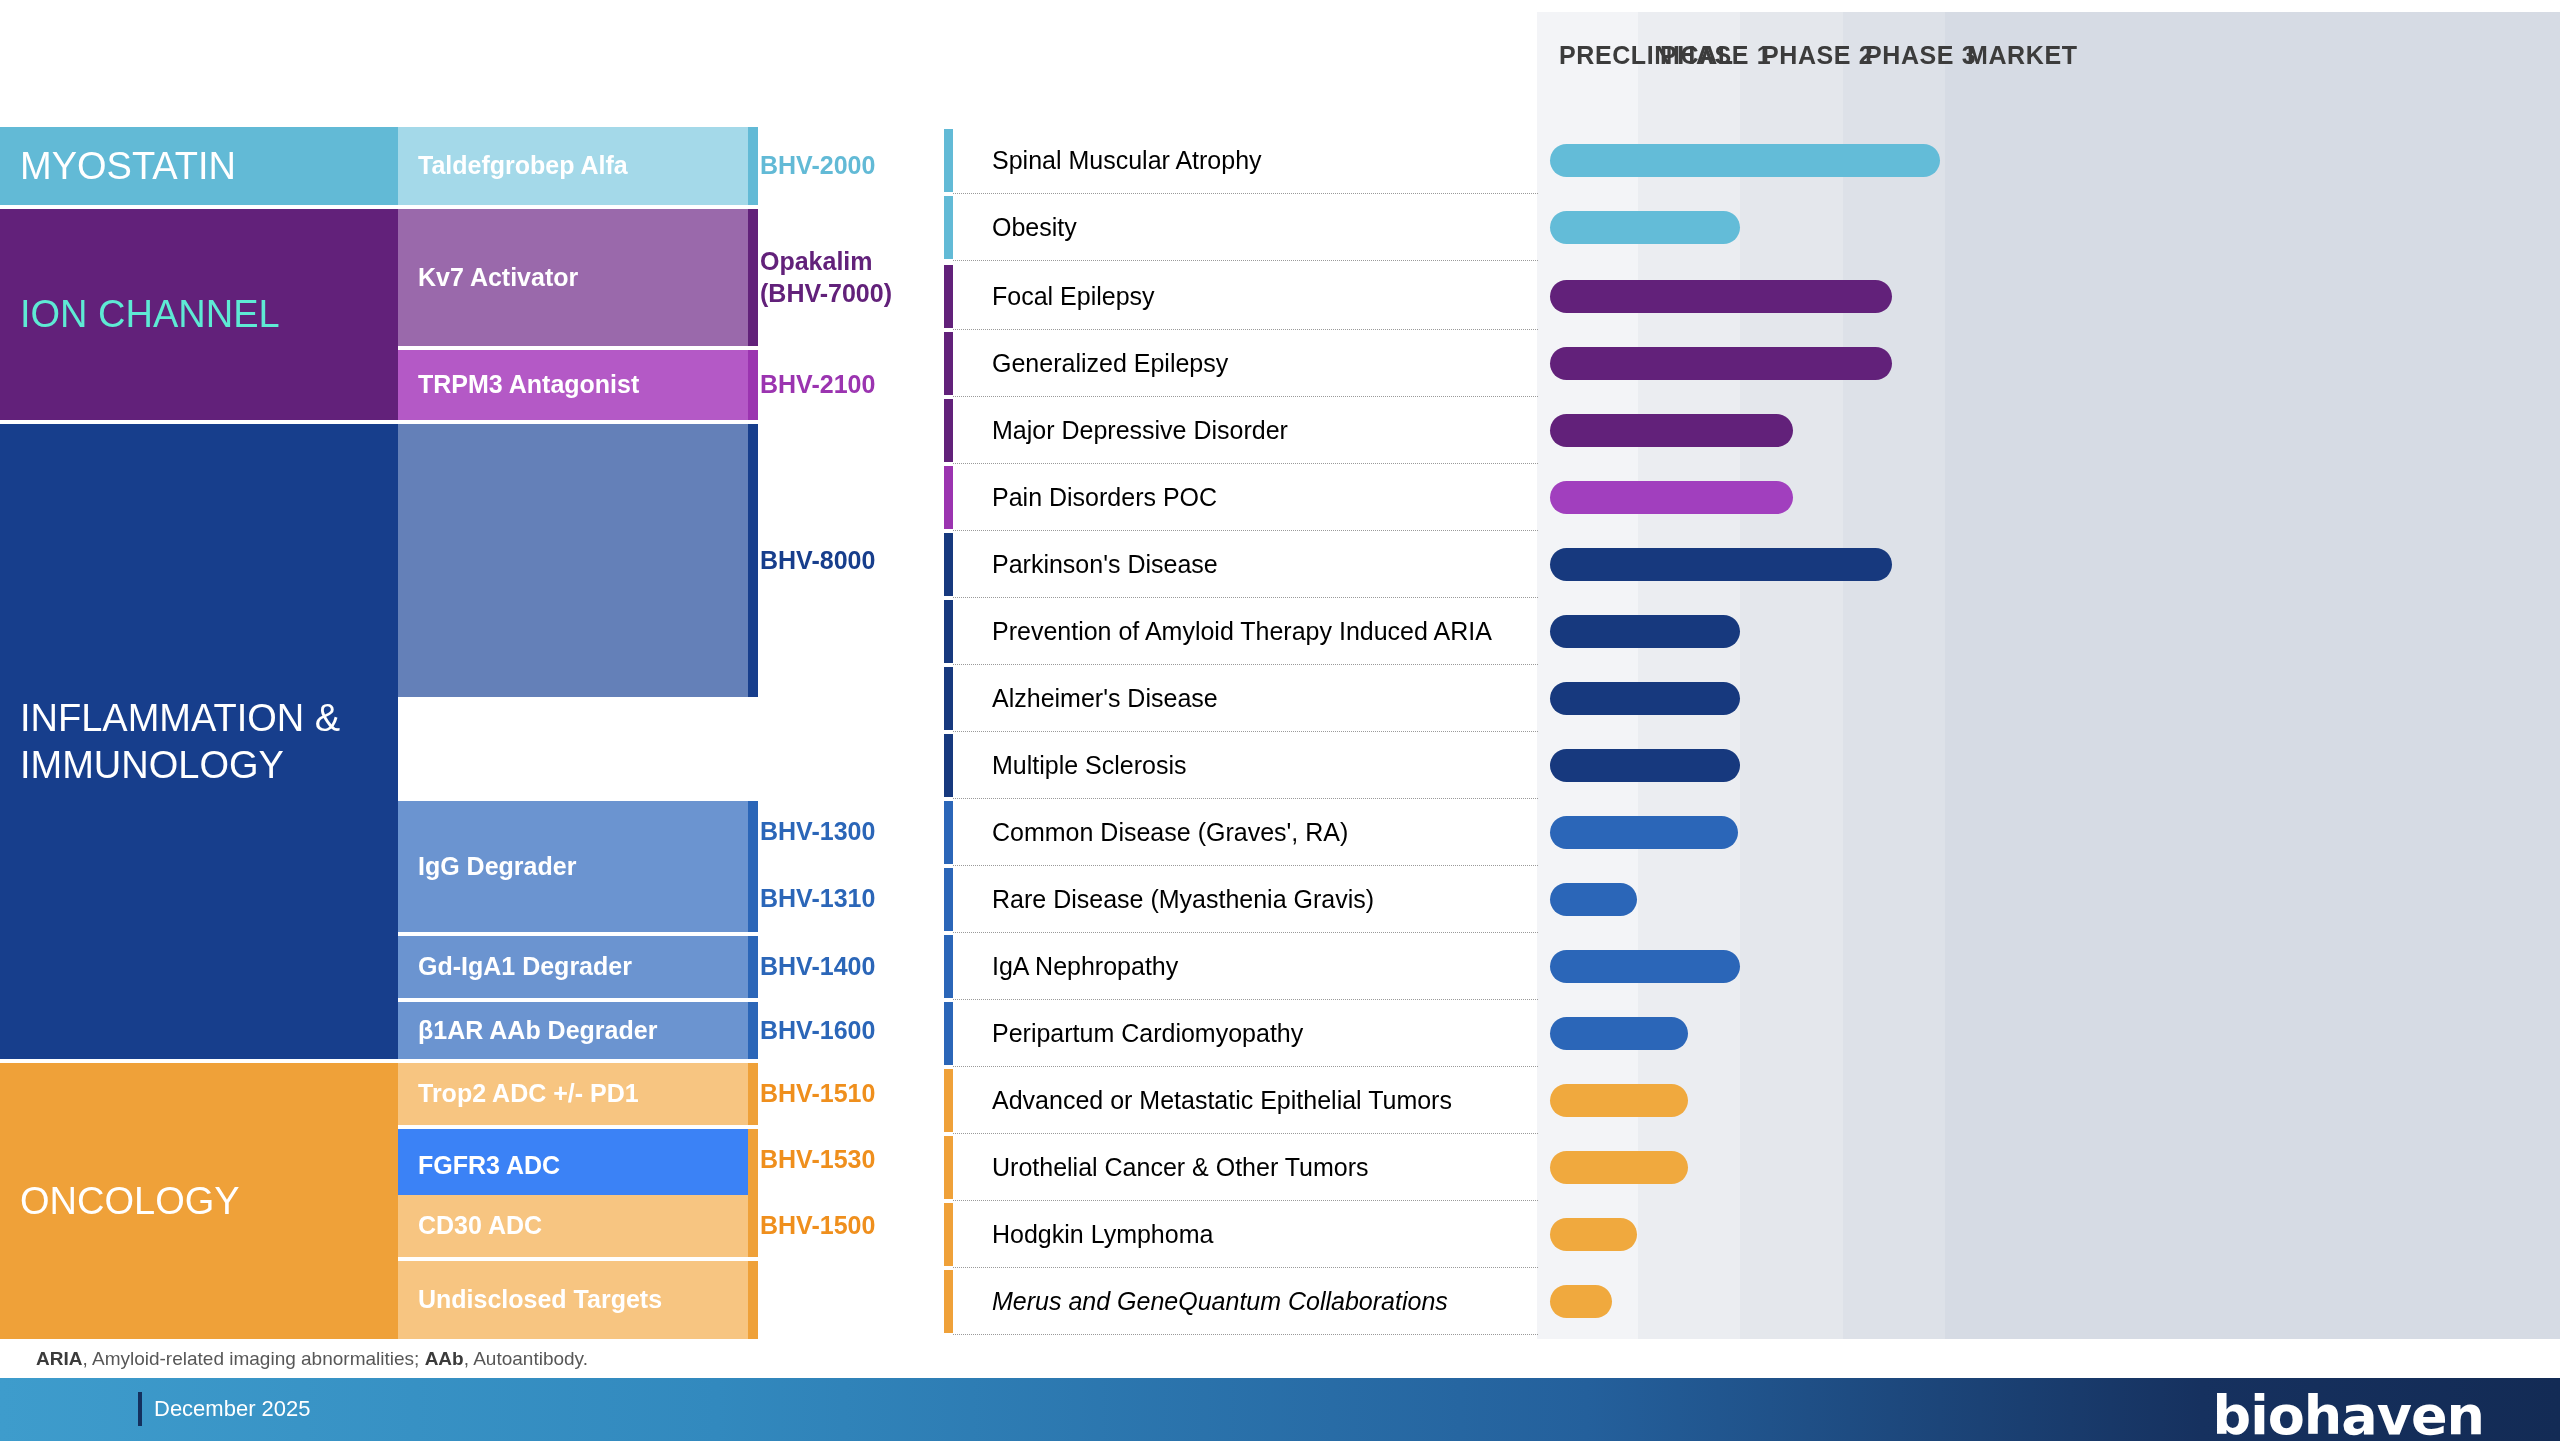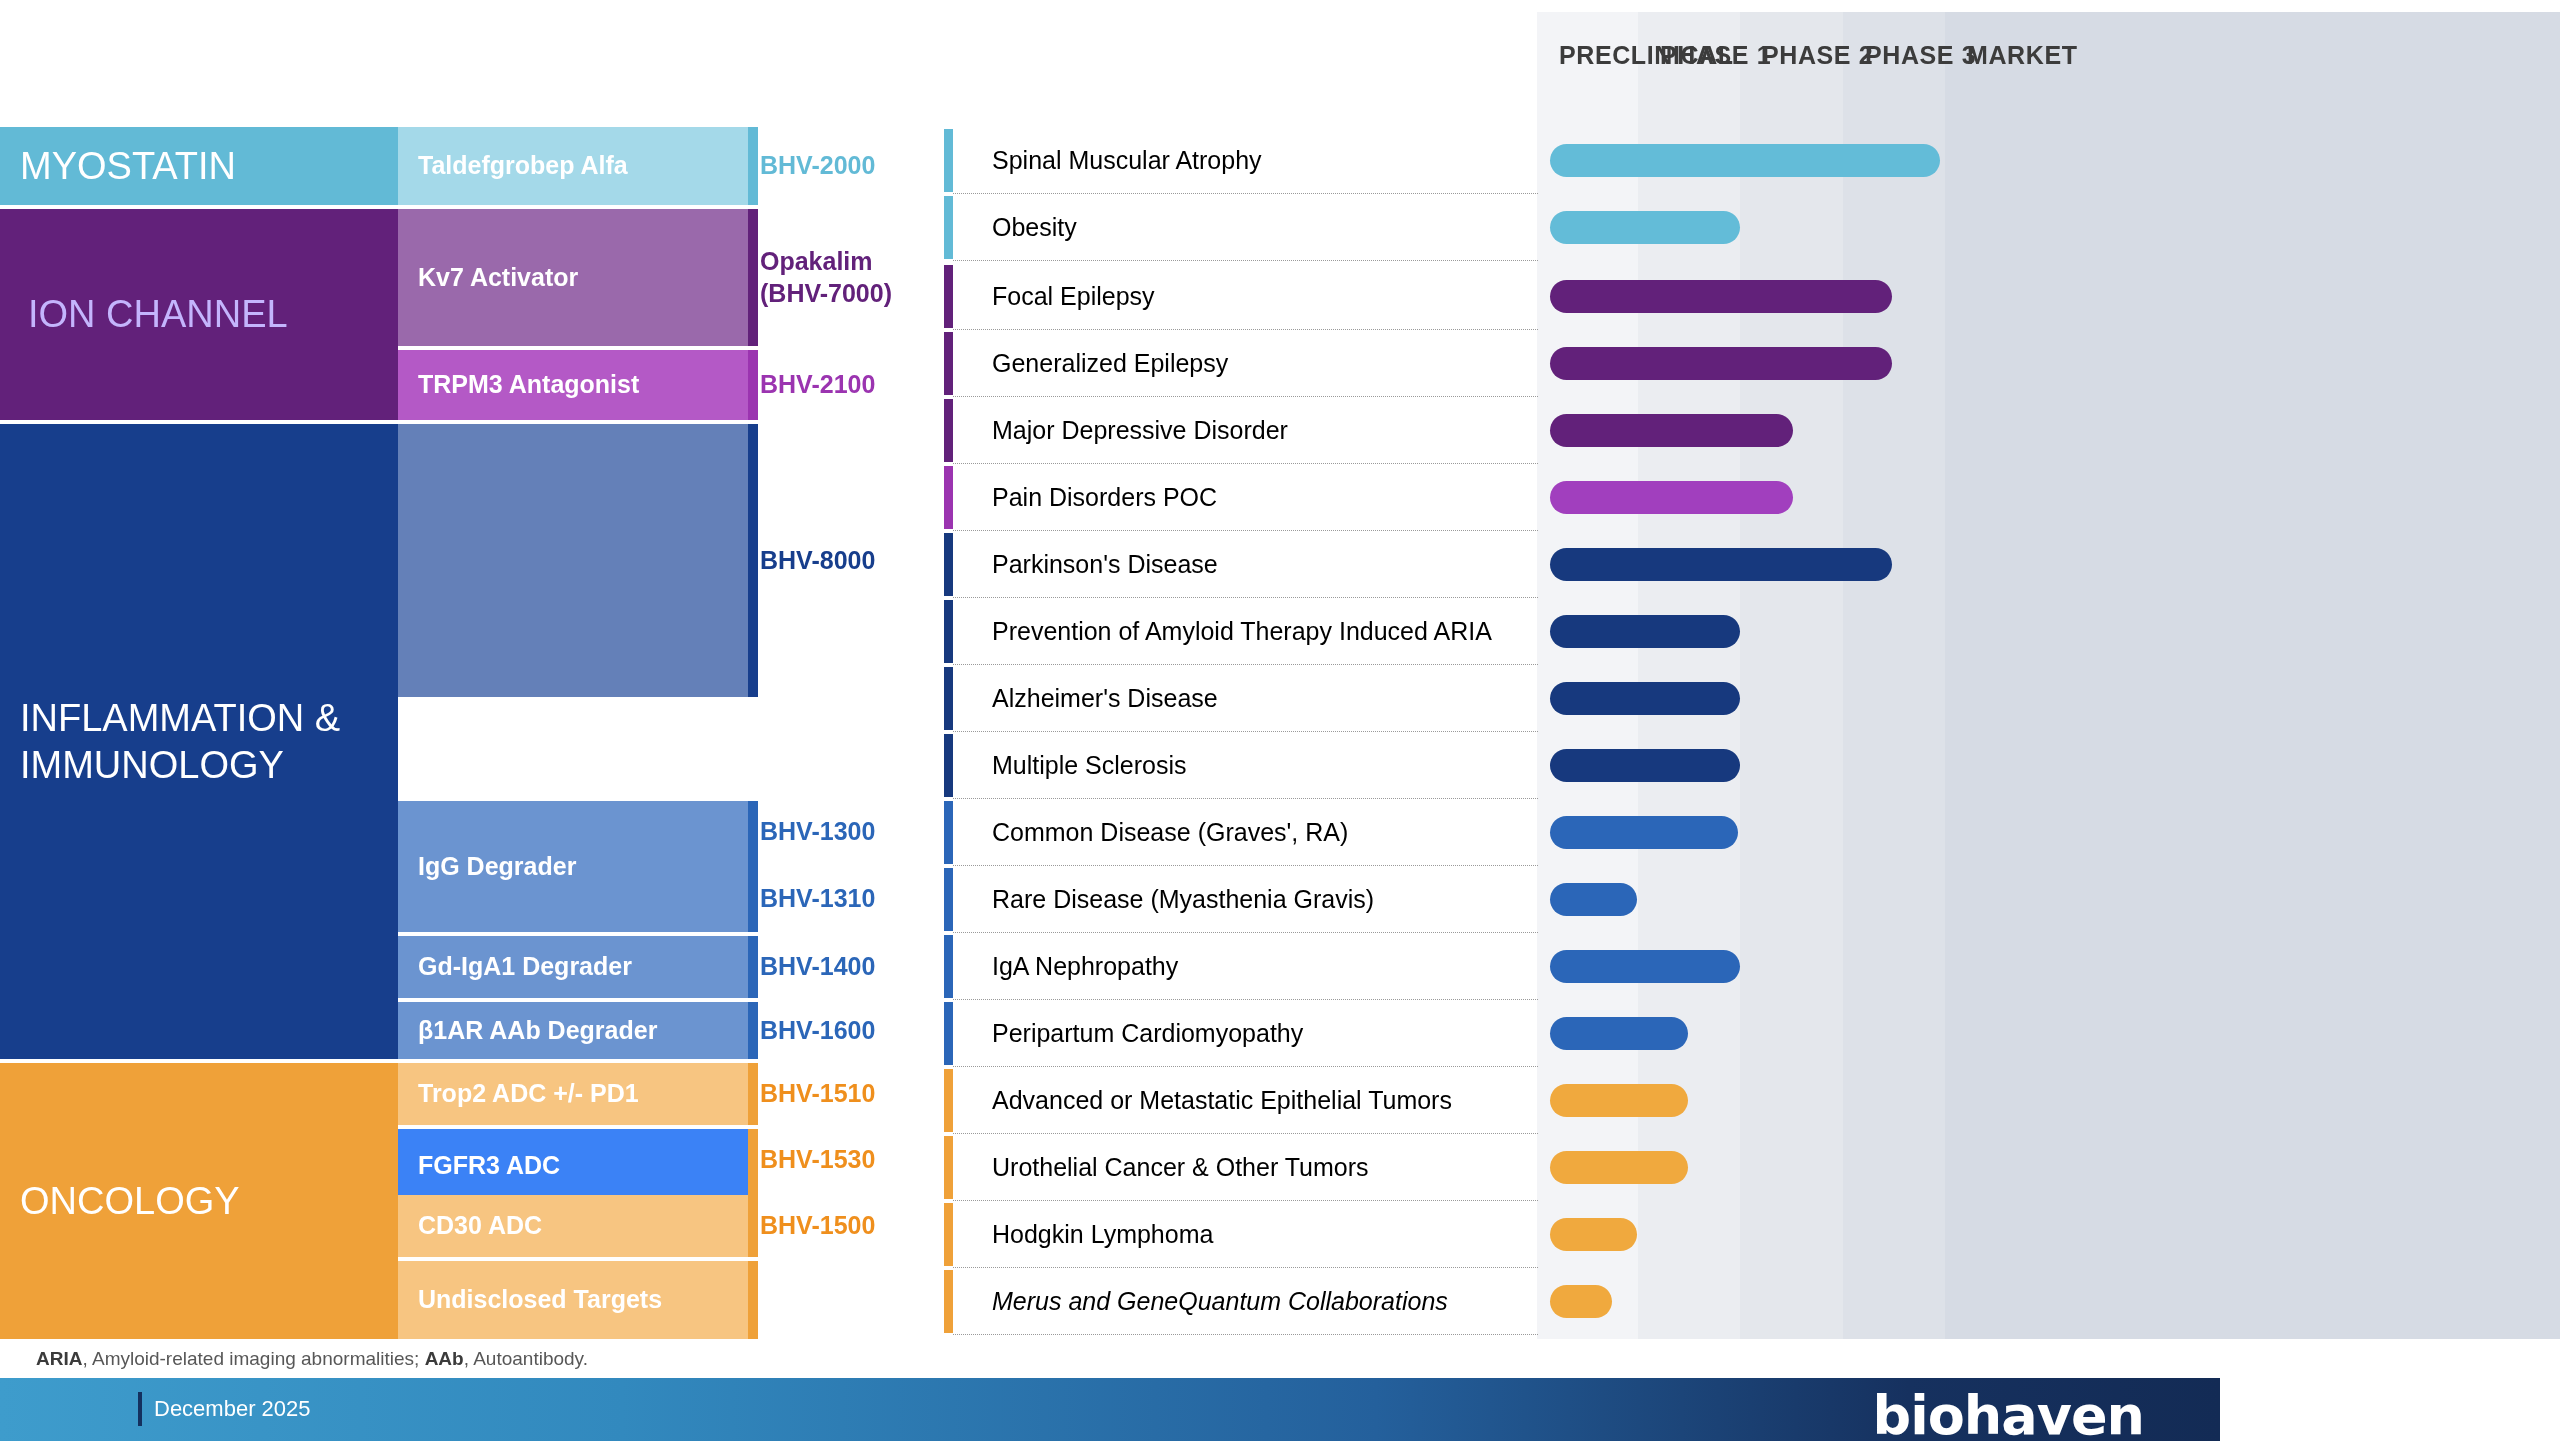--- a/index.html
+++ b/index.html
@@ -68,21 +68,21 @@
 
   
   #footnote {
     position:absolute; left:36px; top:1348px;
     font-size:19px; color:#575757;
   }
   #footnote b { color:#3b3b3b; }
 
   
   #footer {
-    position:absolute; left:0; top:1378px; width:2220px; height:63px;
+    position:absolute; left:0; top:1378px; width:2560px; height:63px;
     background:linear-gradient(90deg,#3e9ccc 0%,#3289be 28%,#24609c 62%,#16315f 86%,#132b55 100%);
   }
   #footer-tick {
     position:absolute; left:138px; top:14px; width:4px; height:34px; background:#14305e;
   }
   #footer-date {
     position:absolute; left:154px; top:18px;
     font-size:22px; color:#fff;
   }
   #logo {
@@ -128,21 +128,21 @@
       <div class="phase-col-head" style="left: 1945px; width: 260px;">
         <span>MARKET</span>
       </div>
     </div>
 
   <div id="cat-layer">
       <div class="cat-block" style="top: 127px; height: 78px; background: rgb(98, 186, 214);">
         <span style="white-space: pre-line; color: rgb(255, 255, 255);">MYOSTATIN</span>
       </div>
       <div class="cat-block" style="top: 209px; height: 211px; background: rgb(98, 33, 122);">
-        <span style="white-space: pre-line; color: #c4b5fd; margin-left: 8px;">ION CHANNEL</span>
+        <span style="white-space: pre-line; color: #5eead4;">ION CHANNEL</span>
       </div>
       <div class="cat-block" style="top: 424px; height: 635px; background: rgb(23, 62, 140);">
         <span style="white-space: pre-line; color: rgb(255, 255, 255);">INFLAMMATION &amp;
 IMMUNOLOGY</span>
       </div>
       <div class="cat-block" style="top: 1063px; height: 276px; background: rgb(239, 161, 57);">
         <span style="white-space: pre-line; color: rgb(255, 255, 255);">ONCOLOGY</span>
       </div>
     </div>
 

